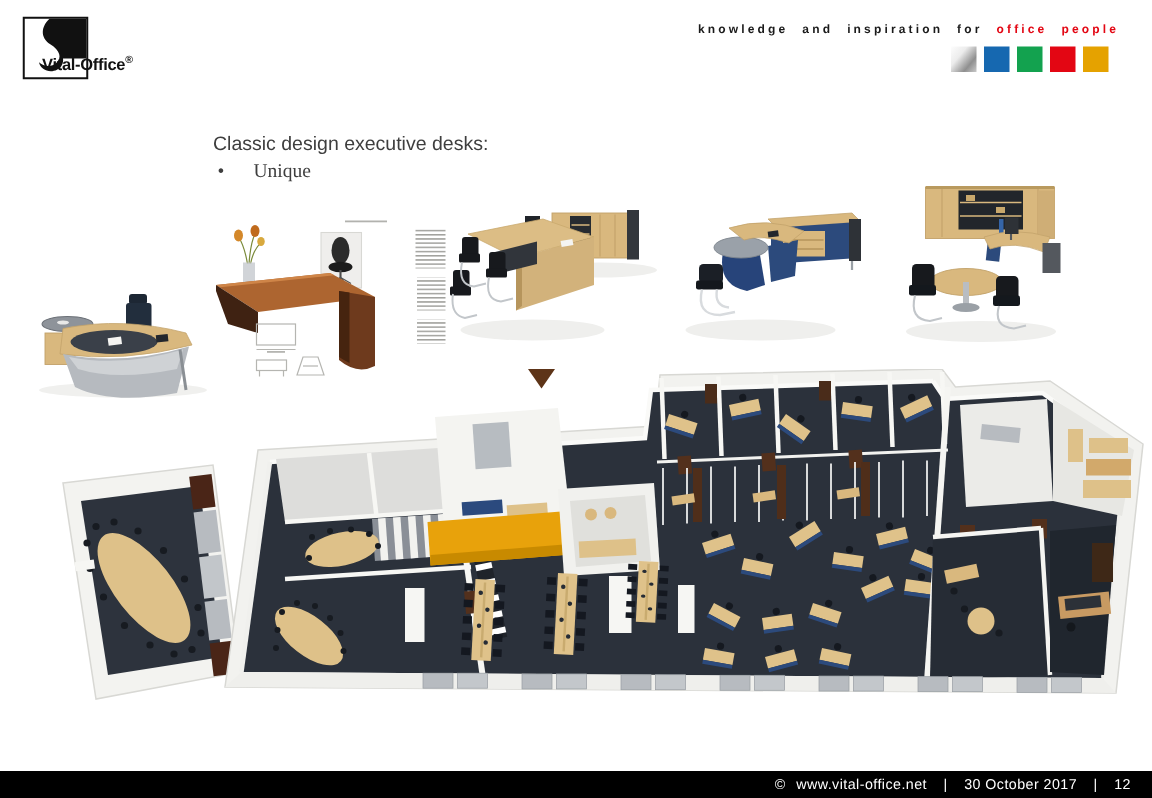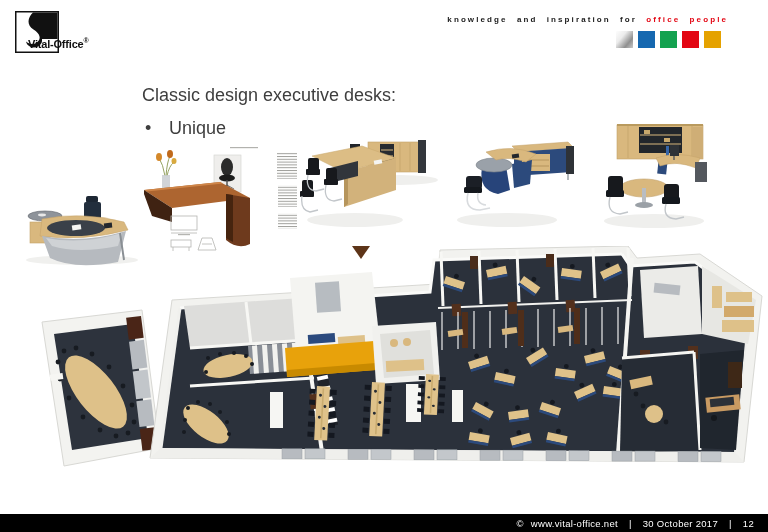--- a/index.html
+++ b/index.html
@@ -5,30 +5,30 @@
   html,body{margin:0;padding:0;background:#fff;}
   body{width:768px;height:532px;overflow:hidden;font-family:"Liberation Sans",sans-serif;}
   .slide{position:relative;width:768px;height:532px;background:#fff;}
 
   
   .logo{position:absolute;left:15px;top:11px;width:130px;height:45px;}
   .logo-text{position:absolute;left:13px;top:26px;font-size:11px;font-weight:700;color:#111;letter-spacing:-0.2px;white-space:nowrap;}
   .logo-text sup{font-size:7px;}
 
   
-  .tagline{position:absolute;top:15px;right:40px;text-align:right;font-size:8px;font-weight:700;
+  .tagline{position:absolute;top:15px;right:22px;text-align:right;font-size:8px;font-weight:700;
            letter-spacing:2.1px;word-spacing:5px;color:#1a1a1a;white-space:nowrap;}
   .tagline .accent{color:#e30613;}
   .squares{display:flex;gap:5px;justify-content:flex-end;margin-top:7px;padding-right:7px;}
   .sq{width:17px;height:17px;display:inline-block;}
   .sq-silver{background-image:linear-gradient(130deg,#fdfdfd 0%,#ececec 35%,#8f8f8f 72%,#c9c9c9 100%);}
 
   
-  .title-block{position:absolute;left:142px;top:87px;color:#3e3e3e;font-size:18px;line-height:17px;}
-  .bullet-line{margin-top:16px;}
+  .title-block{position:absolute;left:142px;top:87px;color:#3e3e3e;font-size:13px;line-height:17px;}
+  .bullet-line{margin-top:1px;font-family:Liberation Serif, serif;}
   .bullet{display:inline-block;width:24px;padding-left:3px;}
 
   
   .img{position:absolute;}
   .img svg{display:block;width:100%;height:100%;}
   .imgA{left:12px;top:186px;width:140px;height:80px;}
   .imgB{left:142px;top:128px;width:158px;height:134px;}
   .imgC{left:300px;top:128px;width:148px;height:118px;}
   .imgD{left:452px;top:128px;width:136px;height:118px;}
   .imgE{left:592px;top:118px;width:156px;height:128px;}

